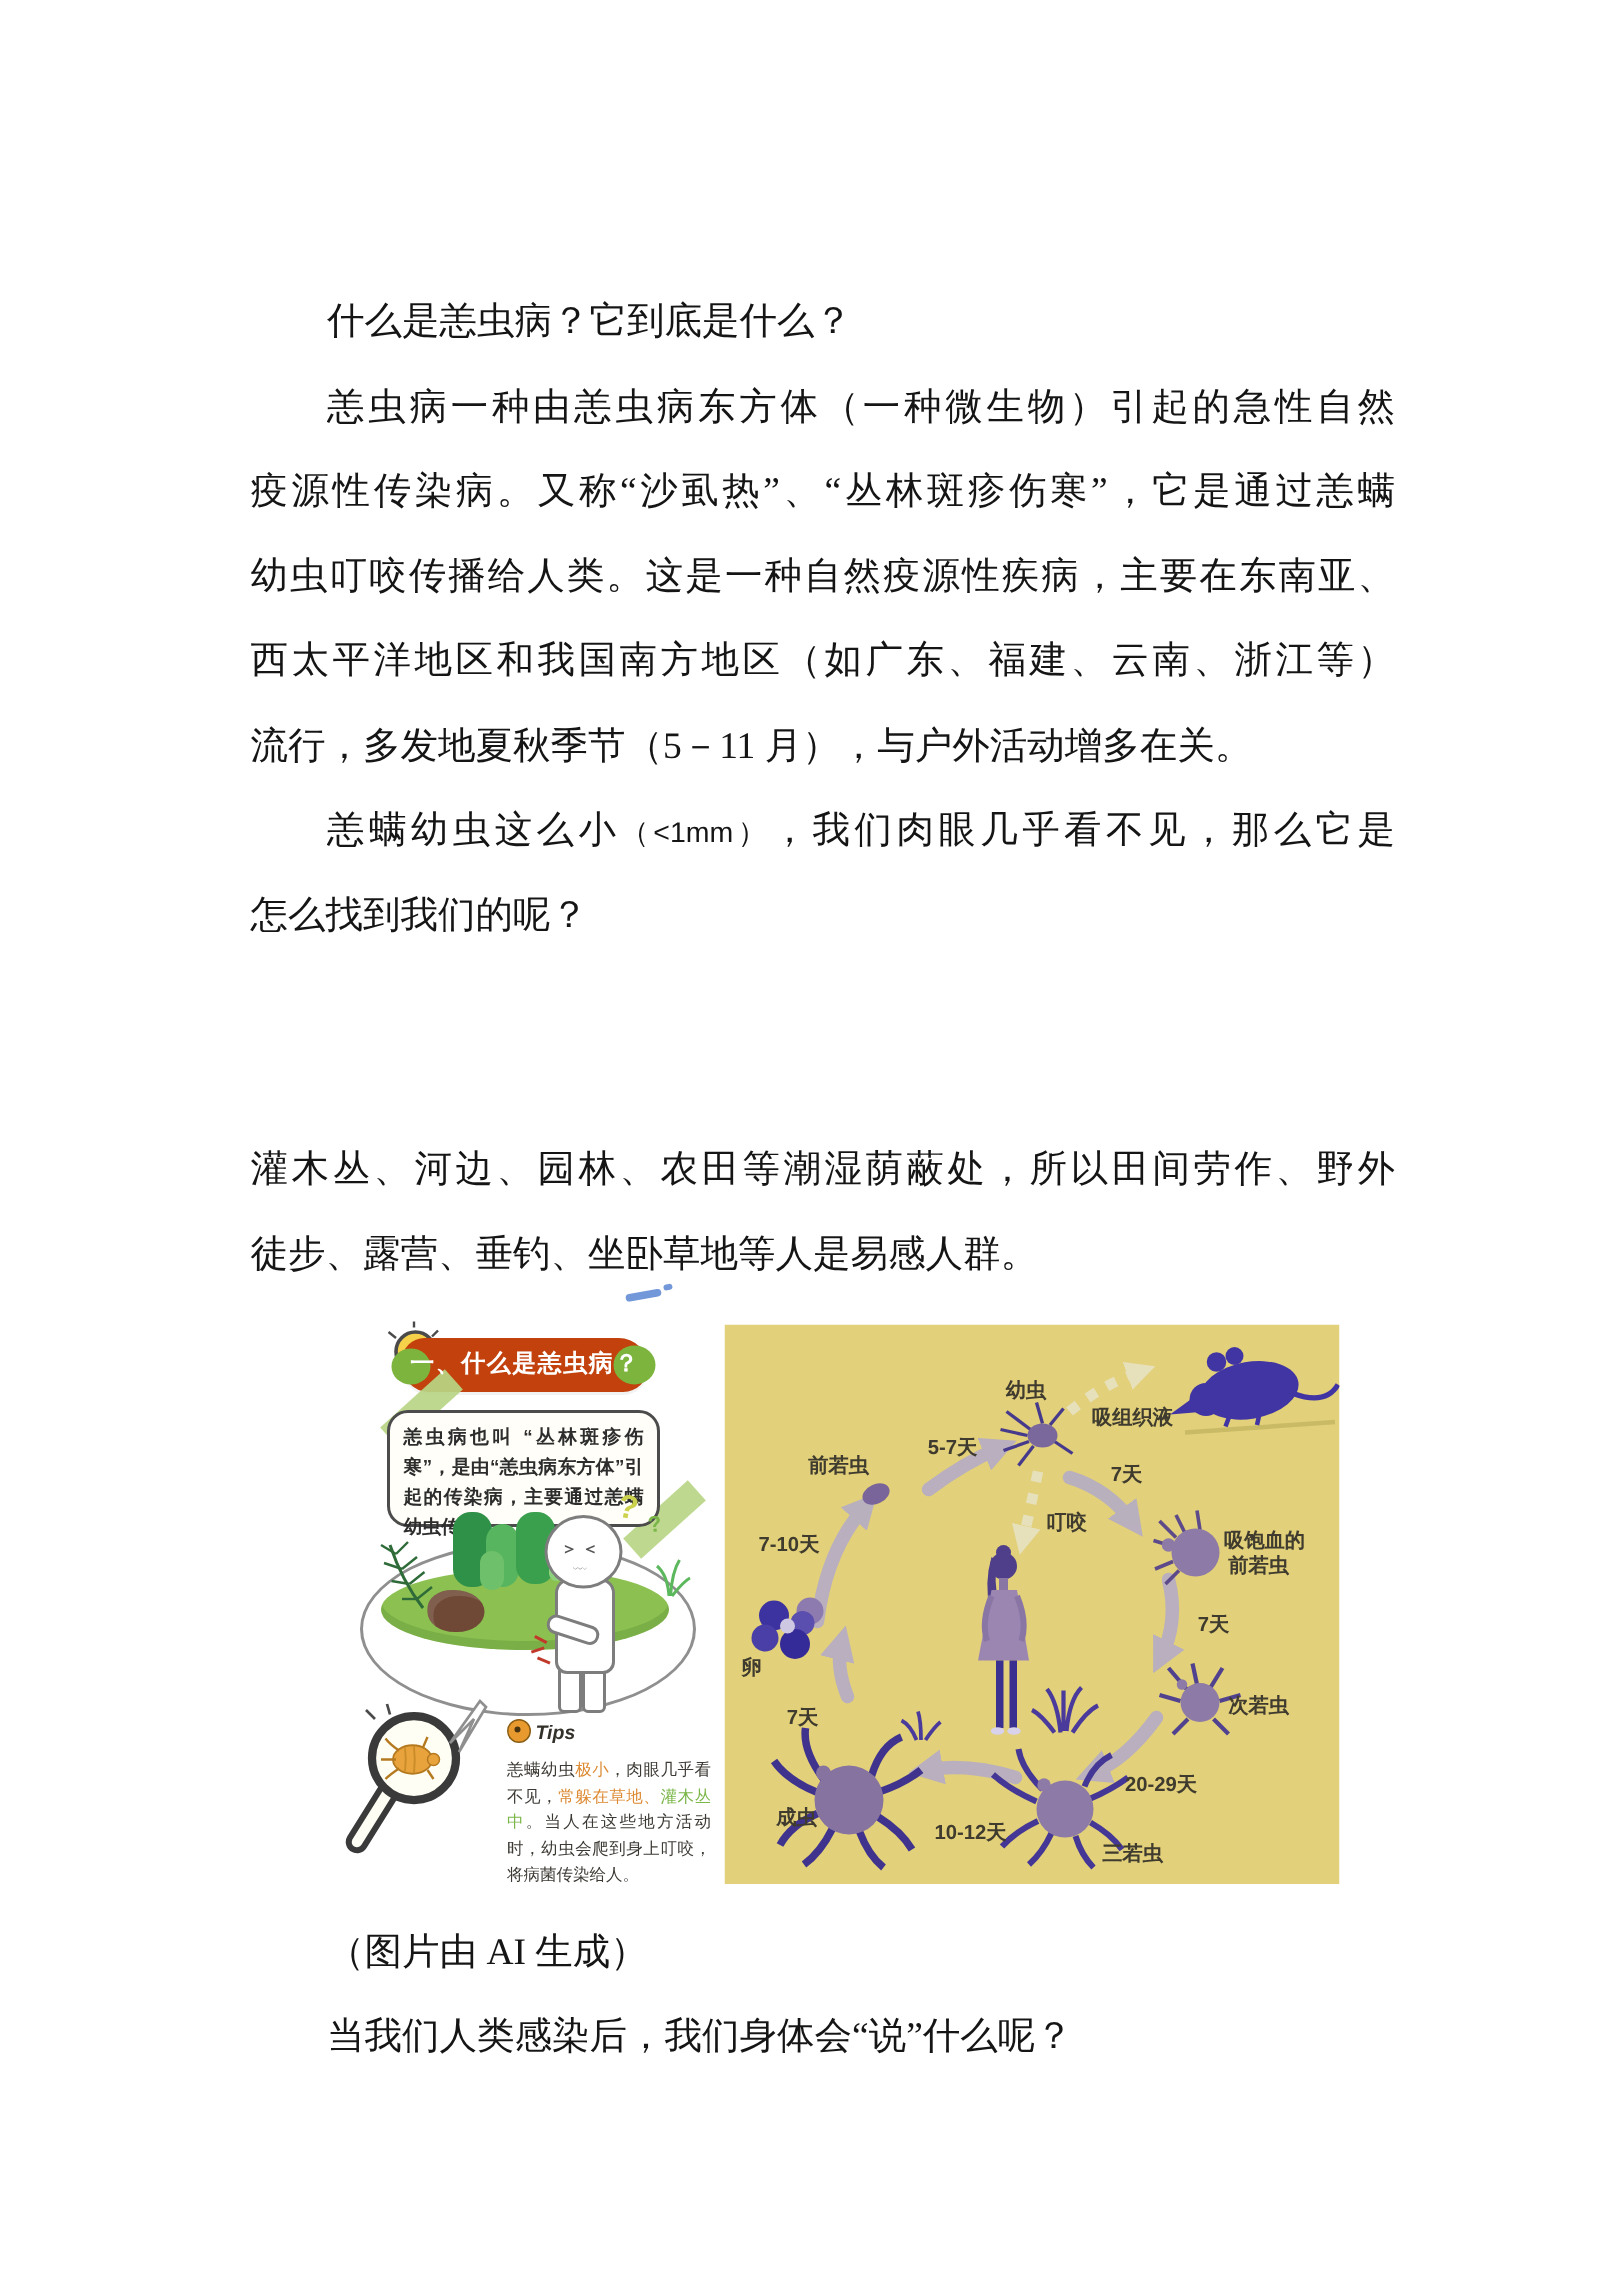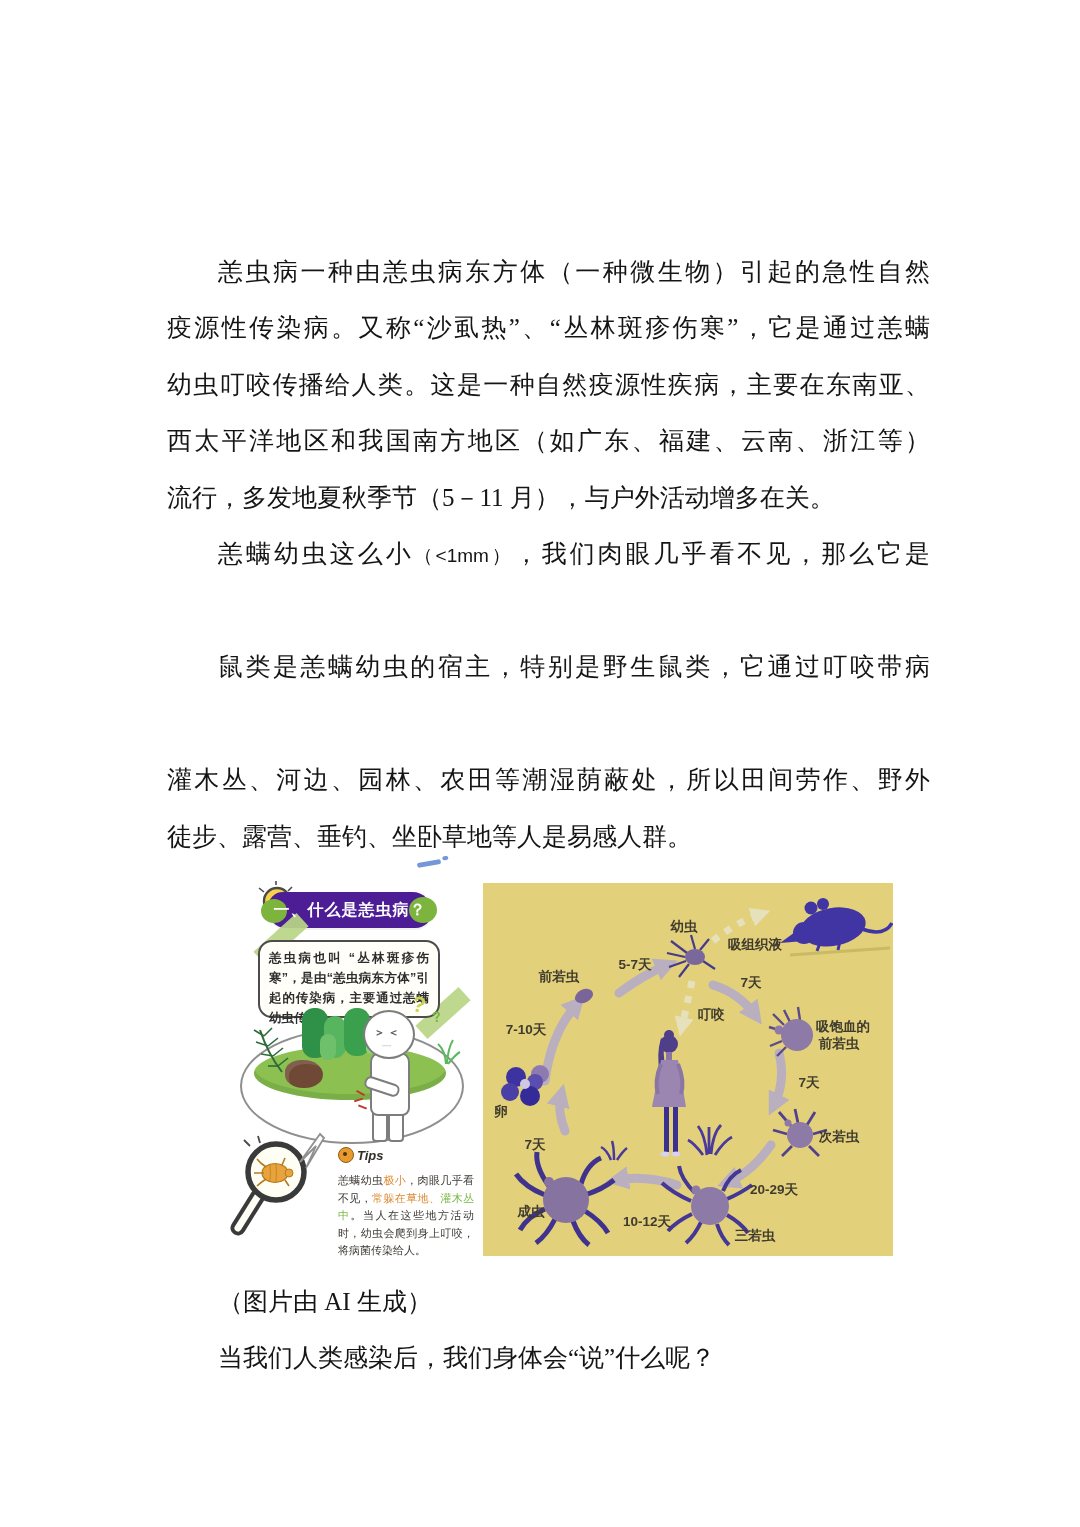--- a/index.html
+++ b/index.html
@@ -9,21 +9,21 @@
   .line.j{white-space:normal;text-align:justify;text-align-last:justify;word-break:break-all;
           height:42px;overflow:hidden;}
   .line .small{font-size:19px;font-family:"Liberation Sans","DejaVu Sans",sans-serif;}
   .blue-mark{position:absolute;left:417px;top:861px;width:24px;height:5px;background:#4f7fd0;
              border-radius:3px;transform:rotate(-10deg);opacity:.8;}
   .blue-mark::after{content:"";position:absolute;left:26px;top:-2px;width:6px;height:4px;
              background:#4f7fd0;border-radius:2px;}
   
   .leftpanel{position:absolute;left:228px;top:878px;width:245px;height:384px;background:#fff;
              font-family:"Liberation Sans","DejaVu Sans",sans-serif;}
-  .banner{position:absolute;left:40px;top:14px;width:164px;height:36px;background:#4c1d95;
+  .banner{position:absolute;left:40px;top:14px;width:164px;height:36px;background:#c2410c;
           border-radius:20px 26px 22px 24px;box-shadow:0 2px 0 rgba(0,0,0,.05);}
   .banner::before{content:"";position:absolute;left:-7px;top:7px;width:26px;height:24px;
           background:#7cb43e;border-radius:50%;}
   .banner::after{content:"";position:absolute;right:-5px;top:5px;width:28px;height:26px;
           background:#7cb43e;border-radius:50%;}
   .banner span{position:absolute;inset:0;z-index:2;text-align:center;line-height:36px;
           color:#fff;font-weight:bold;font-size:16px;letter-spacing:1px;}
   .tape{position:absolute;width:58px;height:18px;background:rgba(184,214,134,.92);
         transform:rotate(-42deg);}
   .infobox{position:absolute;left:30px;top:62px;width:182px;height:78px;background:#fffef8;
@@ -64,29 +64,30 @@
   .lbl{font-family:"Liberation Sans","DejaVu Sans",sans-serif;font-size:13.5px;font-weight:bold;
        fill:#3f3b2e;}
   .arr{stroke:#b7aec2;stroke-width:9;fill:none;stroke-linecap:round;opacity:.95;}
   .dsh{stroke:#e6e0bb;stroke-width:7;fill:none;stroke-dasharray:7 8;stroke-linecap:butt;}
 </style>
 </head>
 <body>
 
 <div class="page">
 
+  <div class="line" style="left:218px;top:195px;">什么是恙虫病？它到底是什么？</div>
   <div class="line j" style="left:218px;top:252px;width:712px;">恙虫病一种由恙虫病东方体（一种微生物）引起的急性自然</div>
   <div class="line j" style="left:167px;top:308px;width:763px;">疫源性传染病。又称“沙虱热”、“丛林斑疹伤寒”，它是通过恙螨</div>
   <div class="line j" style="left:167px;top:421px;width:763px;">西太平洋地区和我国南方地区（如广东、福建、云南、浙江等）</div>
   <div class="line j" style="left:167px;top:365px;width:763px;">幼虫叮咬传播给人类。这是一种自然疫源性疾病，主要在东南亚、</div>
   <div class="line" style="left:167px;top:478px;">流行，多发地夏秋季节（5－11 月），与户外活动增多在关。</div>
   <div class="line j" style="left:218px;top:534px;width:712px;">
     <span>恙螨幼虫这么小</span><span class="small">（&lt;1mm）</span><span>，我们肉眼几乎看不见，那么它是</span>
   </div>
-  <div class="line j" style="left:218px;top:647px;width:712px;">鼠类是恙螨幼虫的宿主，特别是野生鼠类，它通过叮咬带病</div>
+  <div class="line" style="left:167px;top:591px;">怎么找到我们的呢？</div>
   <div class="line j" style="left:167px;top:760px;width:763px;">灌木丛、河边、园林、农田等潮湿荫蔽处，所以田间劳作、野外</div>
   <div class="line" style="left:167px;top:817px;">徒步、露营、垂钓、坐卧草地等人是易感人群。</div>
 
   <div class="blue-mark"></div>
 
   <div>
 
     <div class="leftpanel">
 
       <svg width="46" height="50" style="position:absolute;left:26px;top:2px;">

